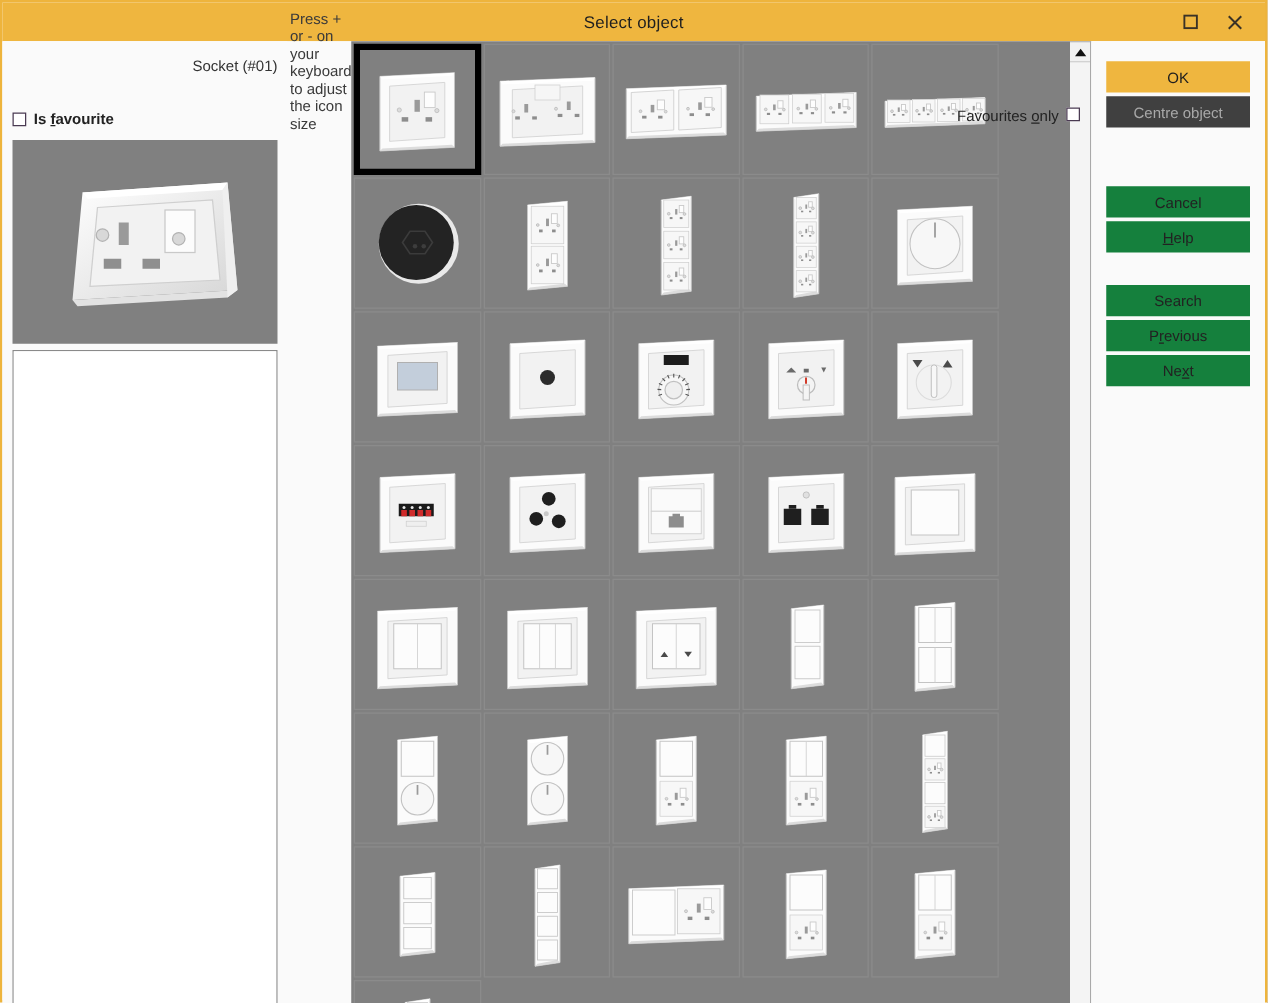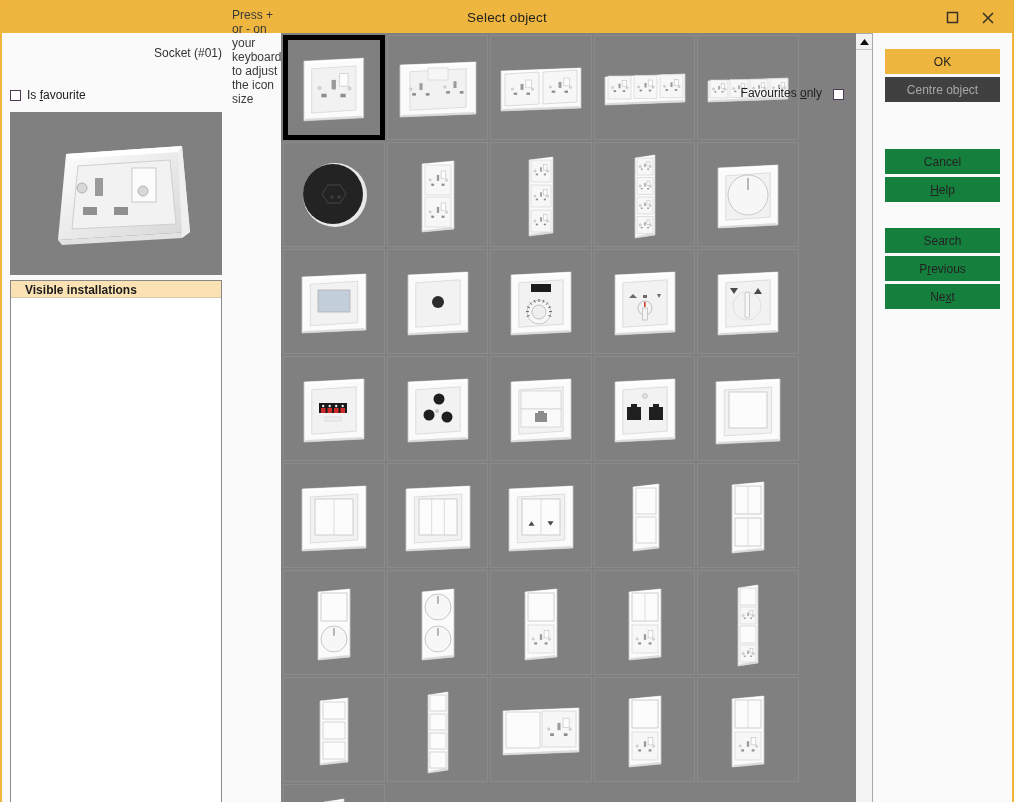--- a/index.html
+++ b/index.html
@@ -33,21 +33,21 @@
   
   .content{flex:1 1 auto;display:flex;position:relative;background:#fafafa;}
 
   
   .leftcol{
     width:228px;flex:0 0 228px;box-sizing:border-box;
     padding:12px 8px 10px 8px;display:flex;flex-direction:column;
     background:#fafafa;
   }
   .obj-line{font-size:12px;line-height:16px;color:#333;text-align:right;}
-  .favrow{margin-top:26px;display:flex;align-items:center;gap:6px;height:16px;}
+  .favrow{margin-top:26px;display:flex;align-items:center;gap:6px;height:16px;font-weight:bold;}
   .cbox{
     width:11px;height:11px;box-sizing:border-box;
     border:1px solid #4a3a52;background:#ffffff;flex:0 0 11px;
   }
   .favlabel{font-size:12px;color:#222;}
   .favlabel u{text-decoration:underline;}
   .preview{
     margin-top:9px;height:163px;background:#808080;
     position:relative;overflow:hidden;
   }
@@ -170,21 +170,20 @@
 
           <rect x="73" y="95" width="14" height="8" fill="#8f8f8f"></rect>
           <rect x="104" y="95" width="14" height="8" fill="#8f8f8f"></rect>
 
           <circle cx="72" cy="76" r="5" fill="#d8d8d8" stroke="#b3b3b3"></circle>
           <circle cx="133" cy="79" r="5" fill="#d8d8d8" stroke="#b3b3b3"></circle>
         </svg>
       </div>
 
       <div class="listbox">
-        <div class="listhead">Visible installations</div>
         <div class="listbody"></div>
       </div>
     </div>
 
     <div class="centrecol">
       <div class="hint">Press + or - on your keyboard to adjust the icon size</div>
 
       <div class="gridwrap">
         <div class="grid">
           <div class="gridinner" id="gridinner">
@@ -789,19 +788,19 @@
           <u>r</u>
           <span>evious</span>
         </div>
       <div class="btn">
           <span>Ne</span>
           <u>x</u>
           <span>t</span>
         </div>
     </div>
 
-    <div style="position:absolute;right:168px;top:53px;display:flex;align-items:flex-end;gap:11px;">
+    <div style="position:absolute;right:148px;top:53px;display:flex;align-items:flex-start;gap:6px;">
       <span class="favlabel"><span>Favourites </span><u>o</u><span>nly</span></span>
       <span class="cbox"></span>
     </div>
 
   </div>
 </div>
 
 </body></html>

